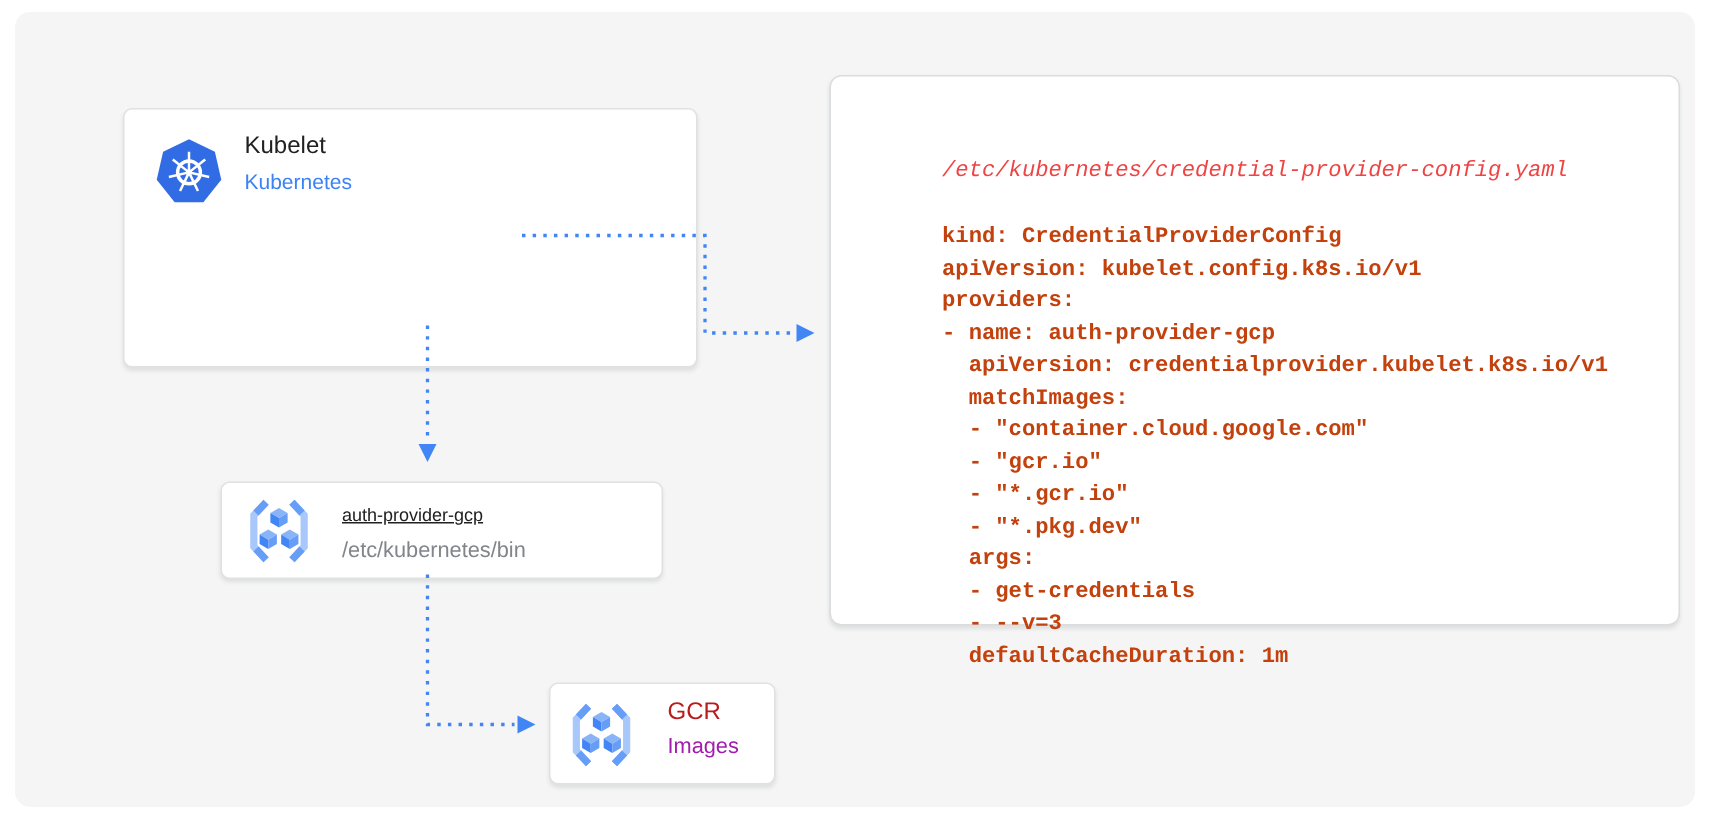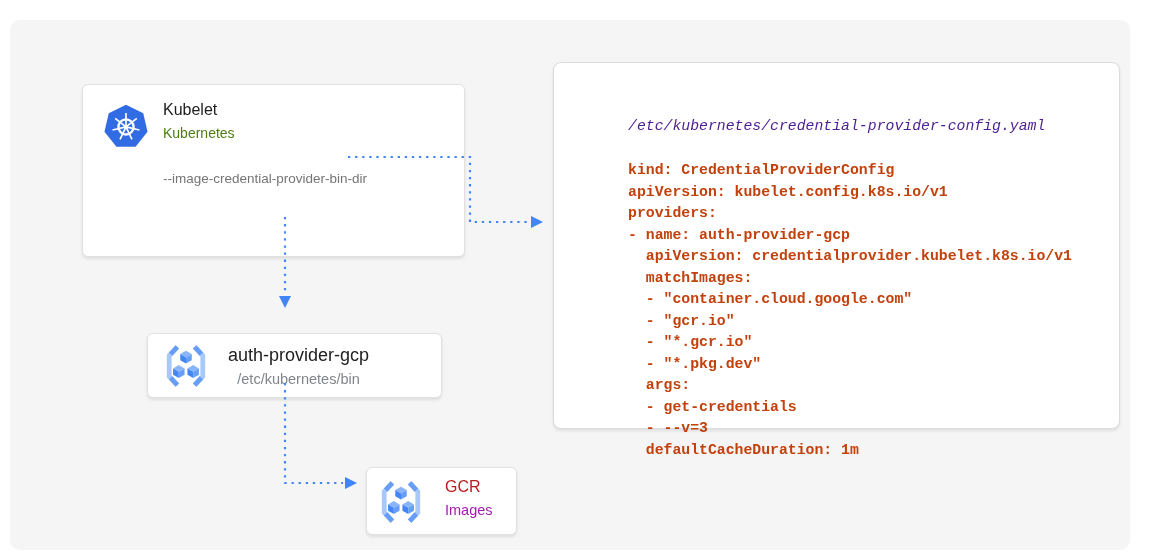--- a/index.html
+++ b/index.html
@@ -7,21 +7,21 @@
   .page {
     position: relative;
     width: 1150px;
     height: 556px;
     background: #ffffff;
     font-family: "Liberation Sans", sans-serif;
     overflow: hidden;
   }
   .canvas {
     position: absolute;
-    left: 10px; top: 20px;
+    left: 10px; top: 8px;
     width: 1120px; height: 530px;
     background: #f5f5f5;
     border-radius: 10px;
   }
   .arrows {
     position: absolute;
     left: 0; top: 0;
     width: 1150px; height: 556px;
     pointer-events: none;
   }
@@ -33,50 +33,50 @@
     box-shadow: 0 2px 3px rgba(60,64,67,0.12);
   }
   .card-icon { position: absolute; }
   .card-icon svg { display: block; width: 100%; height: 100%; }
 
   
   .kubelet-card { left: 72px; top: 64px; width: 383px; height: 173px; }
   .kubelet-card .card-icon { left: 20px; top: 18px; width: 46px; height: 46px; }
   .kubelet-card .text { position: absolute; left: 80px; top: 13px; }
   .kubelet-card .title { font-size: 16px; line-height: 24px; color: #212121; }
-  .kubelet-card .subtitle { font-size: 14px; line-height: 22px; color: #4d7c0f; }
+  .kubelet-card .subtitle { font-size: 14px; line-height: 22px; color: #3b82f6; }
   .kubelet-card .flags { position: absolute; left: 80px; top: 82px; }
   .kubelet-card .flag { font-size: 13.5px; line-height: 23px; color: #757575; white-space: nowrap; }
 
   
   .auth-card { left: 137px; top: 313px; width: 295px; height: 65px; }
   .auth-card .card-icon { left: 15px; top: 9px; width: 46px; height: 46px; }
   .auth-card .text { position: absolute; left: 80px; top: 8px; }
-  .auth-card .title { font-size: 18px; line-height: 26px; color: #212121; white-space: nowrap; }
+  .auth-card .title { font-size: 12px; line-height: 26px; color: #212121; white-space: nowrap; text-decoration: underline; }
   .auth-card .subtitle { font-size: 14.5px; line-height: 22px; color: #80868b; white-space: nowrap; text-align: center; }
 
   
   .gcr-card { left: 356px; top: 447px; width: 151px; height: 68px; }
   .gcr-card .card-icon { left: 11px; top: 11px; width: 46px; height: 46px; }
   .gcr-card .text { position: absolute; left: 78px; top: 6px; }
   .gcr-card .title { font-size: 16px; line-height: 25px; color: #b91c1c; }
   .gcr-card .subtitle { font-size: 14.5px; line-height: 22px; color: #a21caf; }
 
   
   .config-card {
     left: 543px; top: 42px; width: 567px; height: 367px;
     border-radius: 8px;
     border: 1px solid #dadce0;
   }
   .config-filename {
     position: absolute; left: 74px; top: 52px;
     font-family: "Liberation Mono", monospace;
     font-style: italic;
     font-size: 14.8px; line-height: 22px;
-    color: #4c1d95;
+    color: #ef4444;
     white-space: pre;
   }
   .config-yaml {
     position: absolute; left: 74px; top: 97px;
     font-family: "Liberation Mono", monospace;
     font-weight: bold;
     font-size: 14.8px; line-height: 21.5px;
     color: #c2410c;
     white-space: pre;
   }
@@ -102,21 +102,20 @@
             <line x1="50" y1="52" x2="26.5" y2="33.3"></line>
           </g>
           <circle cx="50" cy="52" r="4.5" fill="#ffffff"></circle>
         </svg>
       </div>
       <div class="text">
         <div class="title">Kubelet</div>
         <div class="subtitle">Kubernetes</div>
       </div>
       <div class="flags">
-        <div class="flag">--image-credential-provider-bin-dir</div>
       </div>
     </div>
 
     <div class="card auth-card">
       <div class="card-icon">
         <svg viewBox="0 0 96 96">
           <g fill="none" stroke-linecap="butt">
             <path d="M30,8 L13,26 L13,70 L30,88" stroke-width="10" stroke="#A8C7FA"></path>
             <path d="M30,8 L16,23" stroke-width="10" stroke="#669DF6"></path>
             <path d="M16,73 L30,88" stroke-width="10" stroke="#669DF6"></path>

